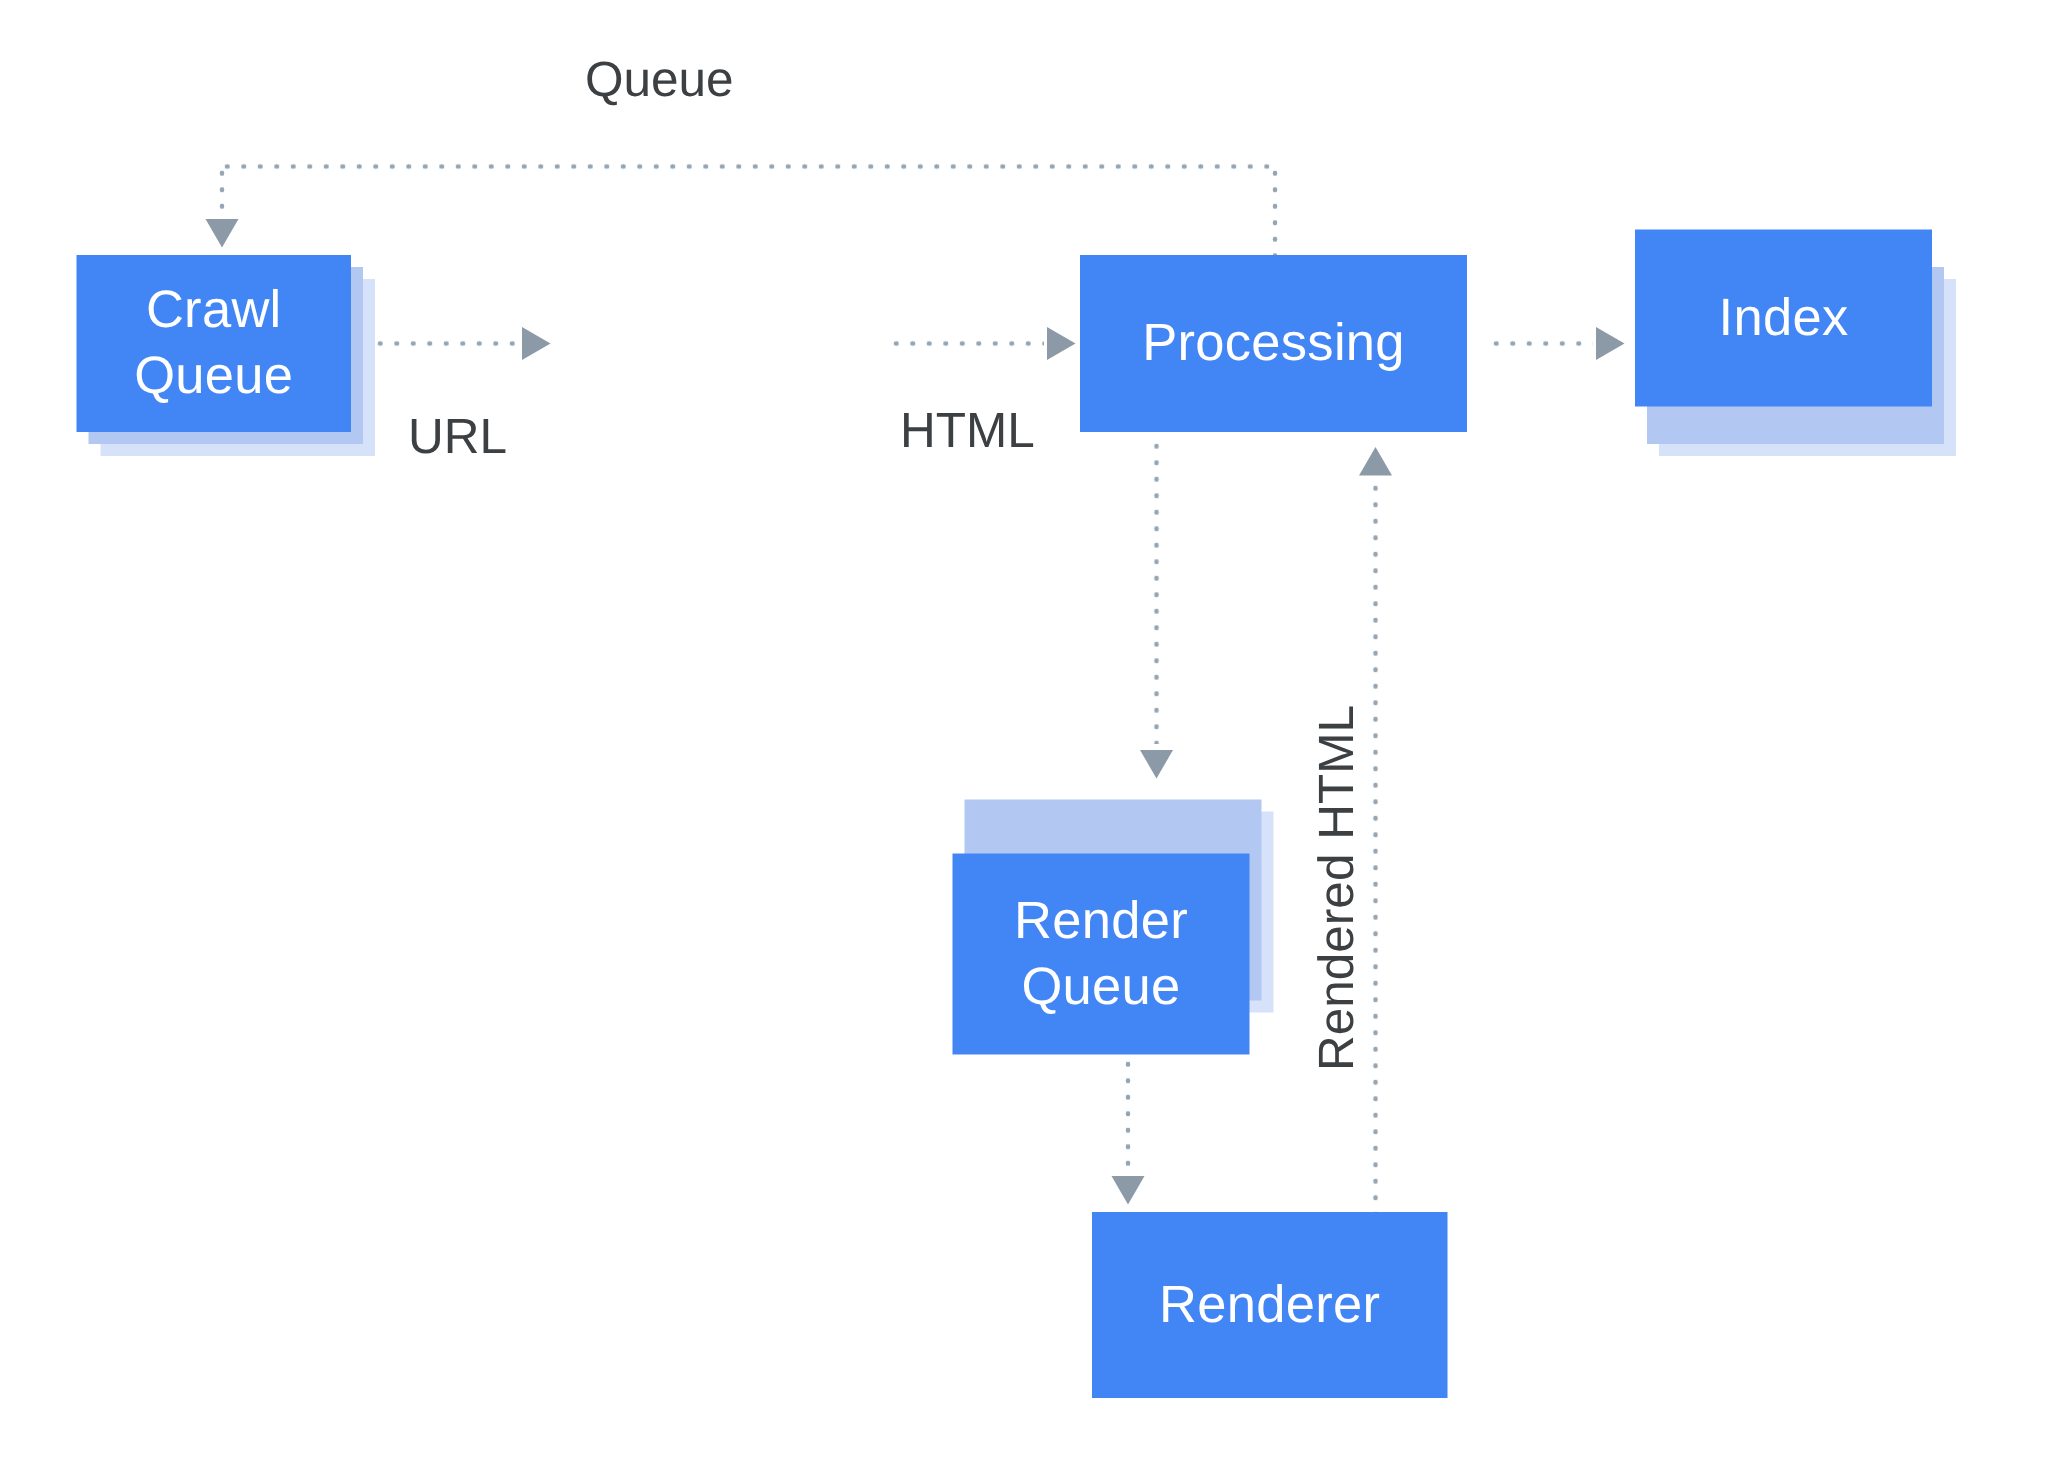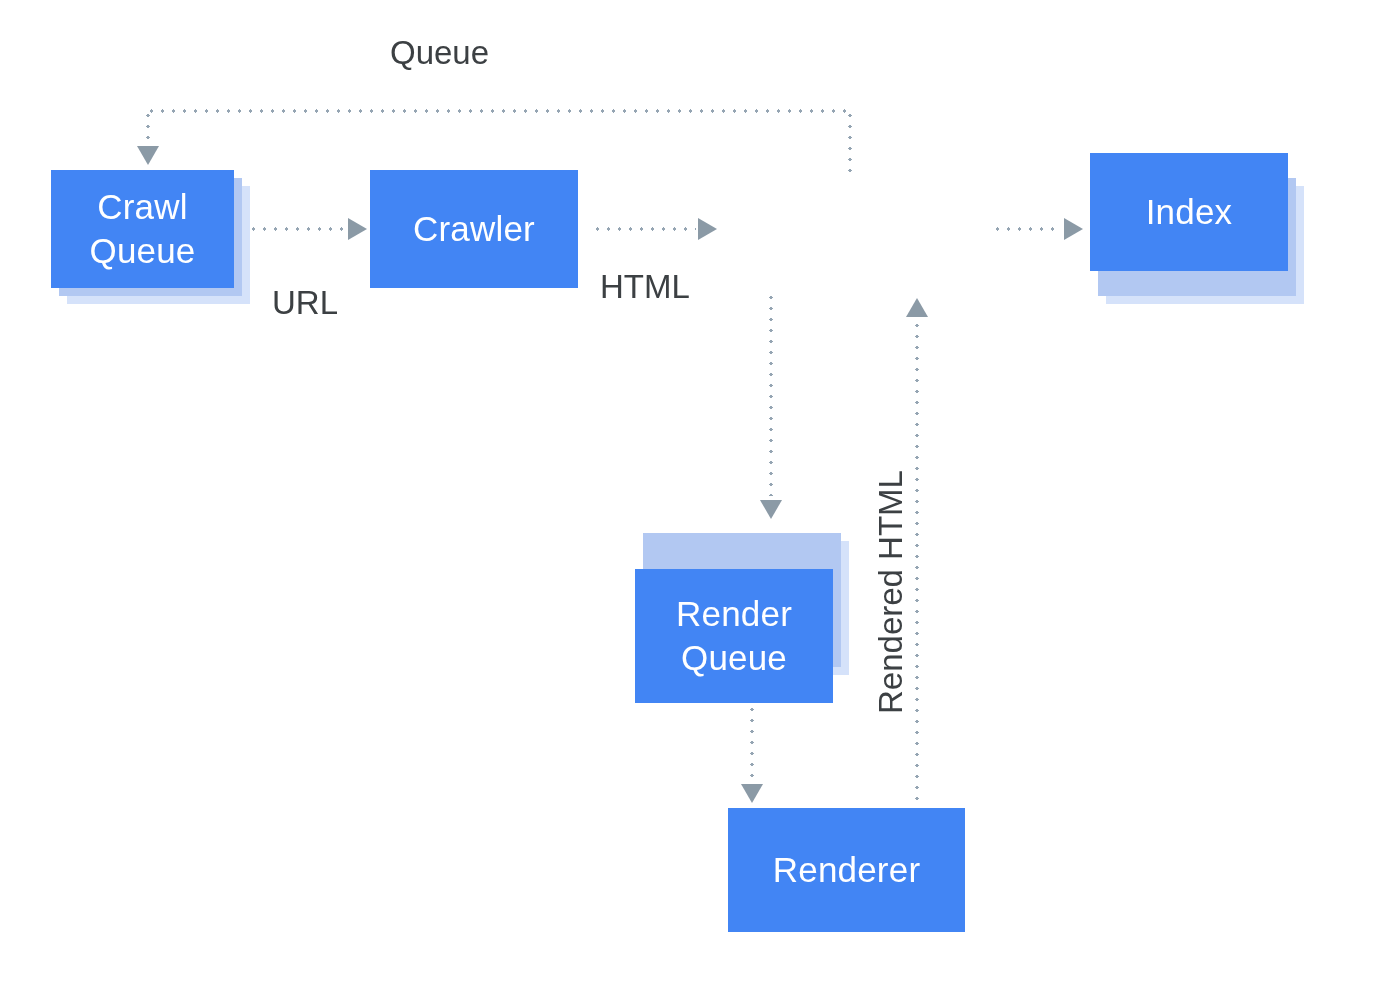--- a/index.html
+++ b/index.html
@@ -108,28 +108,28 @@
   <div class="line-v" style="left:146px; top:110px; height:38px;"></div>
   <div class="arrow arrow-down" style="left:137px; top:146px;"></div>
 
   <div class="shadow-layer shadow-b" style="left:67px; top:186px; width:183px; height:118px;"></div>
   <div class="shadow-layer shadow-a" style="left:59px; top:178px; width:183px; height:118px;"></div>
   <div class="node node-fill" style="left:51px; top:170px; width:183px; height:118px;">Crawl
 Queue</div>
 
   <div class="line-h" style="left:248px; top:227px; width:98px;"></div>
   <div class="arrow arrow-right" style="left:348px; top:218px;"></div>
-  <div class="edge-label" style="left:272px; top:284px;">URL</div>
+  <div class="edge-label" style="left:272px; top:272px;">URL</div>
 
-  <div class="node node-fill" style="left:370px; top:170px; width:208px; height:118px;">Crawler</div>
 
   <div class="line-h" style="left:592px; top:227px; width:104px;"></div>
   <div class="arrow arrow-right" data="" style="left:698px; top:218px;"></div>
   <div class="edge-label" style="left:600px; top:268px;text-align:center;">HTML</div>
 
+  <div class="node node-fill" style="left:720px; top:170px; width:258px; height:118px;">Processing</div>
 
   <div class="line-h" style="left:992px; top:227px; width:70px;"></div>
   <div class="arrow arrow-right" style="left:1064px; top:218px;"></div>
 
   <div class="shadow-layer shadow-b" style="left:1106px; top:186px; width:198px; height:118px;"></div>
   <div class="shadow-layer shadow-a" style="left:1098px; top:178px; width:198px; height:118px;"></div>
   <div class="node node-fill" style="left:1090px; top:153px; width:198px; height:118px;">Index</div>
 
   <div class="line-v" style="left:769px; top:292px; width:4px; height:204px;"></div>
   <div class="arrow arrow-down" style="left:760px; top:500px;"></div>

